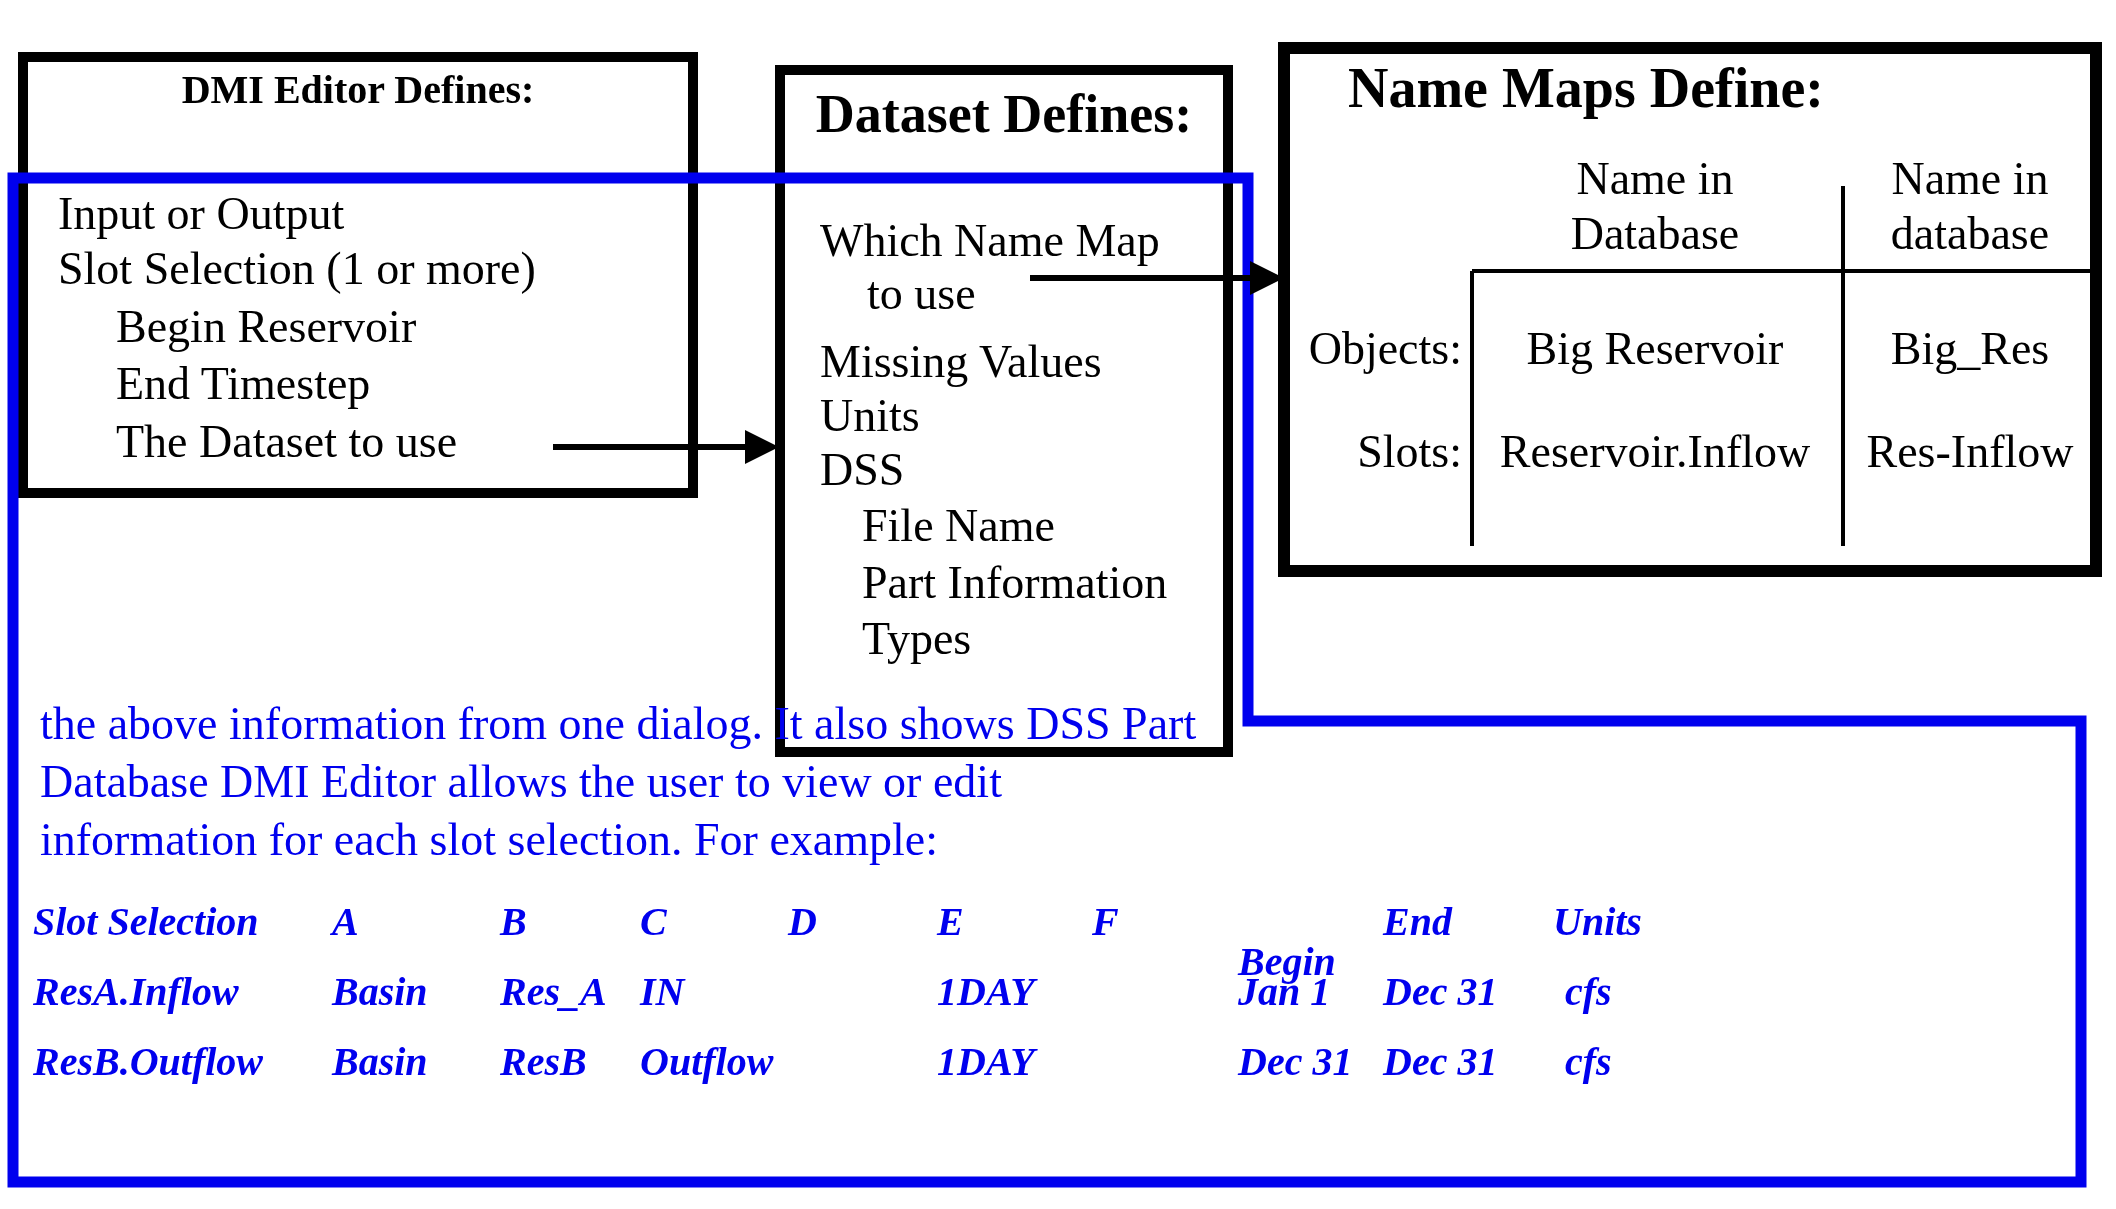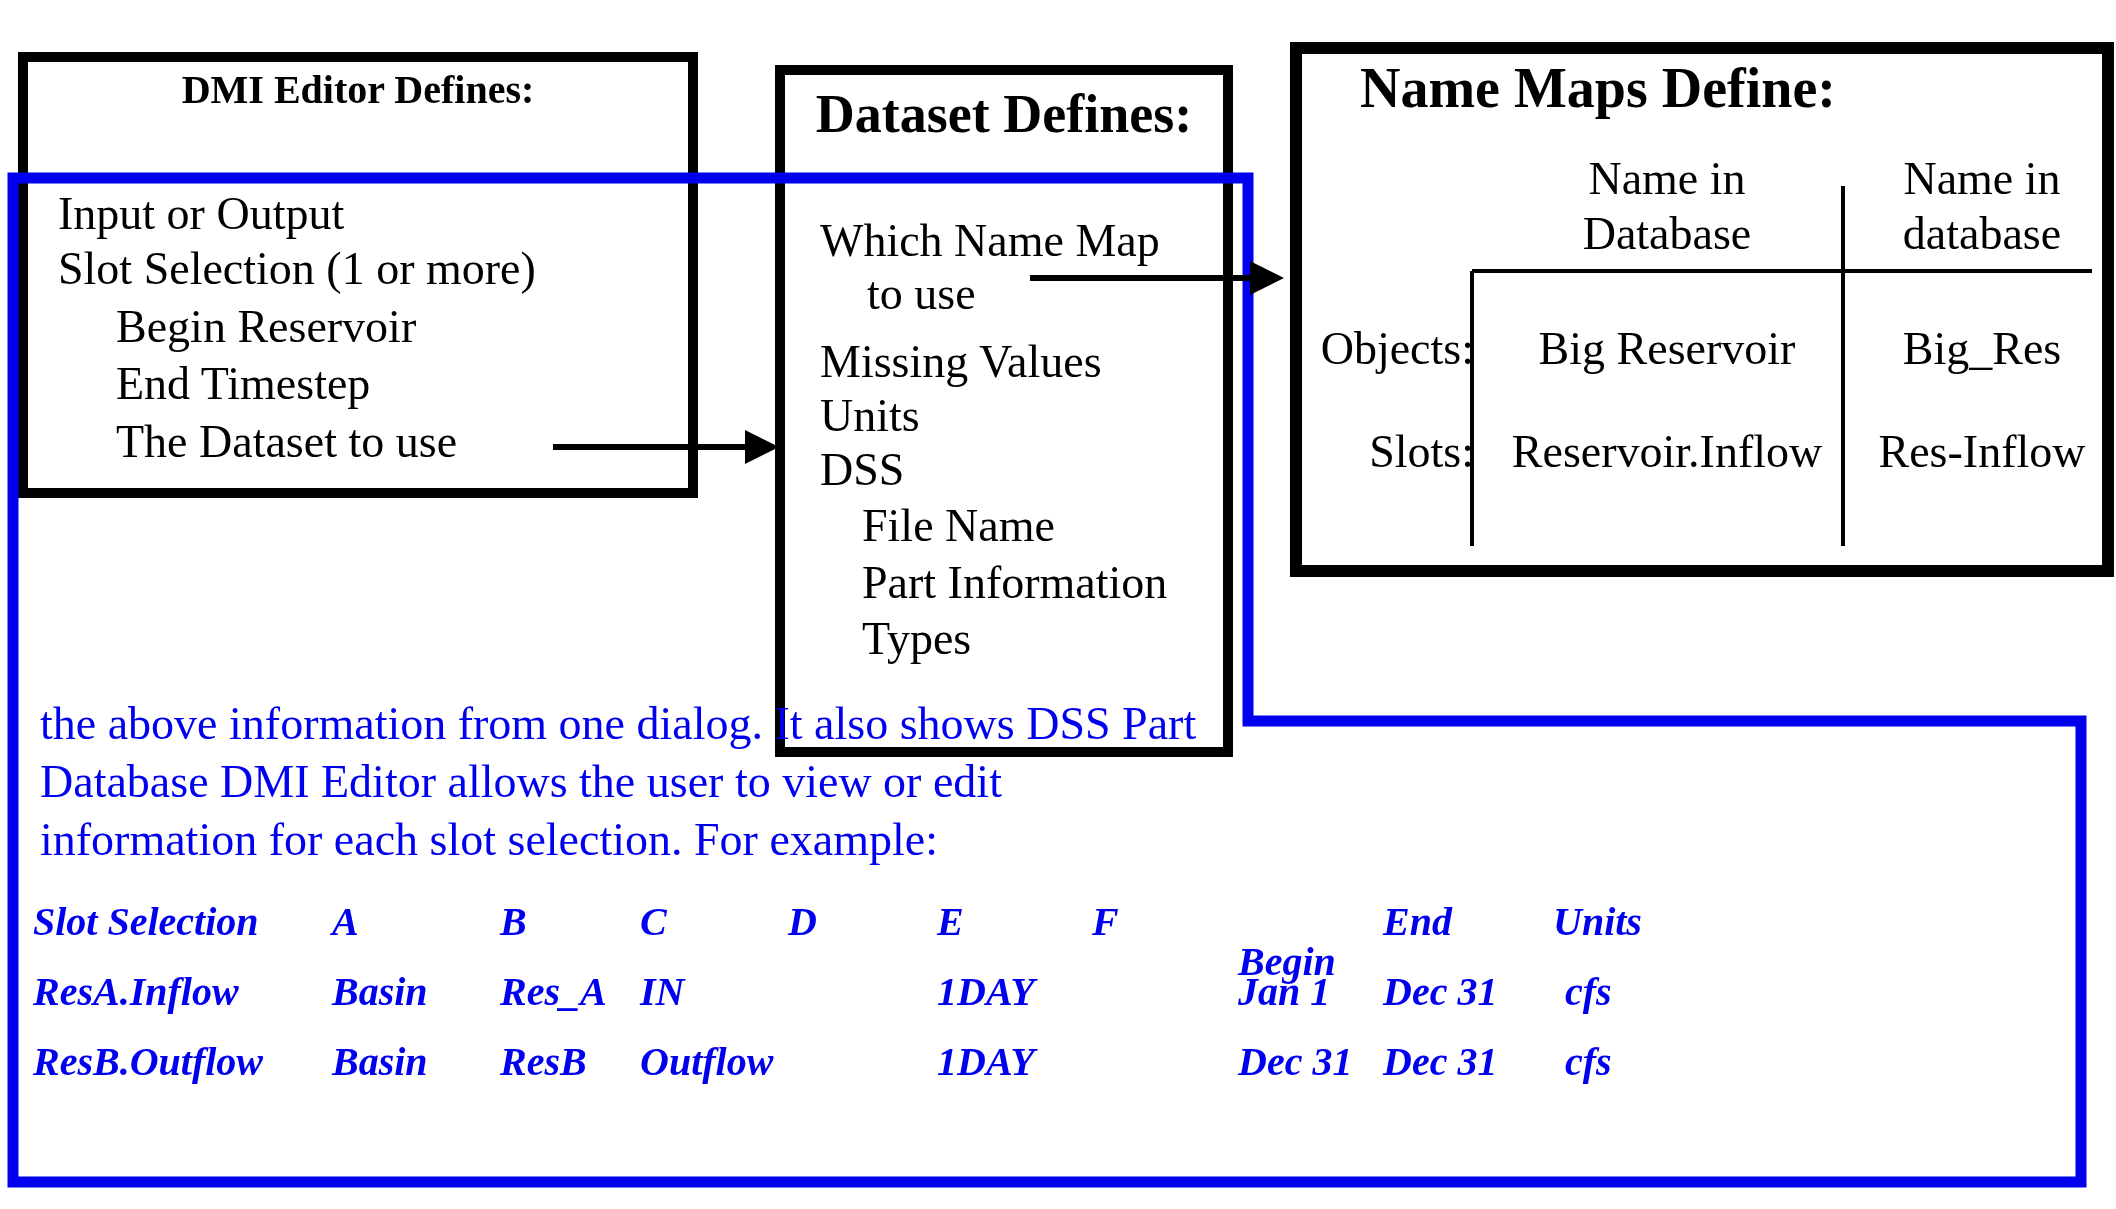--- a/index.html
+++ b/index.html
@@ -18,21 +18,21 @@
     z-index: 5;
     pointer-events: none;
   }
   .box {
     position: absolute;
     border: 10px solid #000000;
     box-sizing: border-box;
     background: transparent;
     z-index: 1;
   }
-  .box--thick { border-width: 12px; margin-left: 12px; }
+  .box--thick { border-width: 12px; }
   .t { position: absolute; white-space: nowrap; color: #000000; }
   .box-title {
     position: absolute;
     left: 0; right: 0;
     text-align: center;
     font-weight: bold;
     font-size: 40px;
     line-height: 1.0;
     white-space: nowrap;
     color: #000000;

